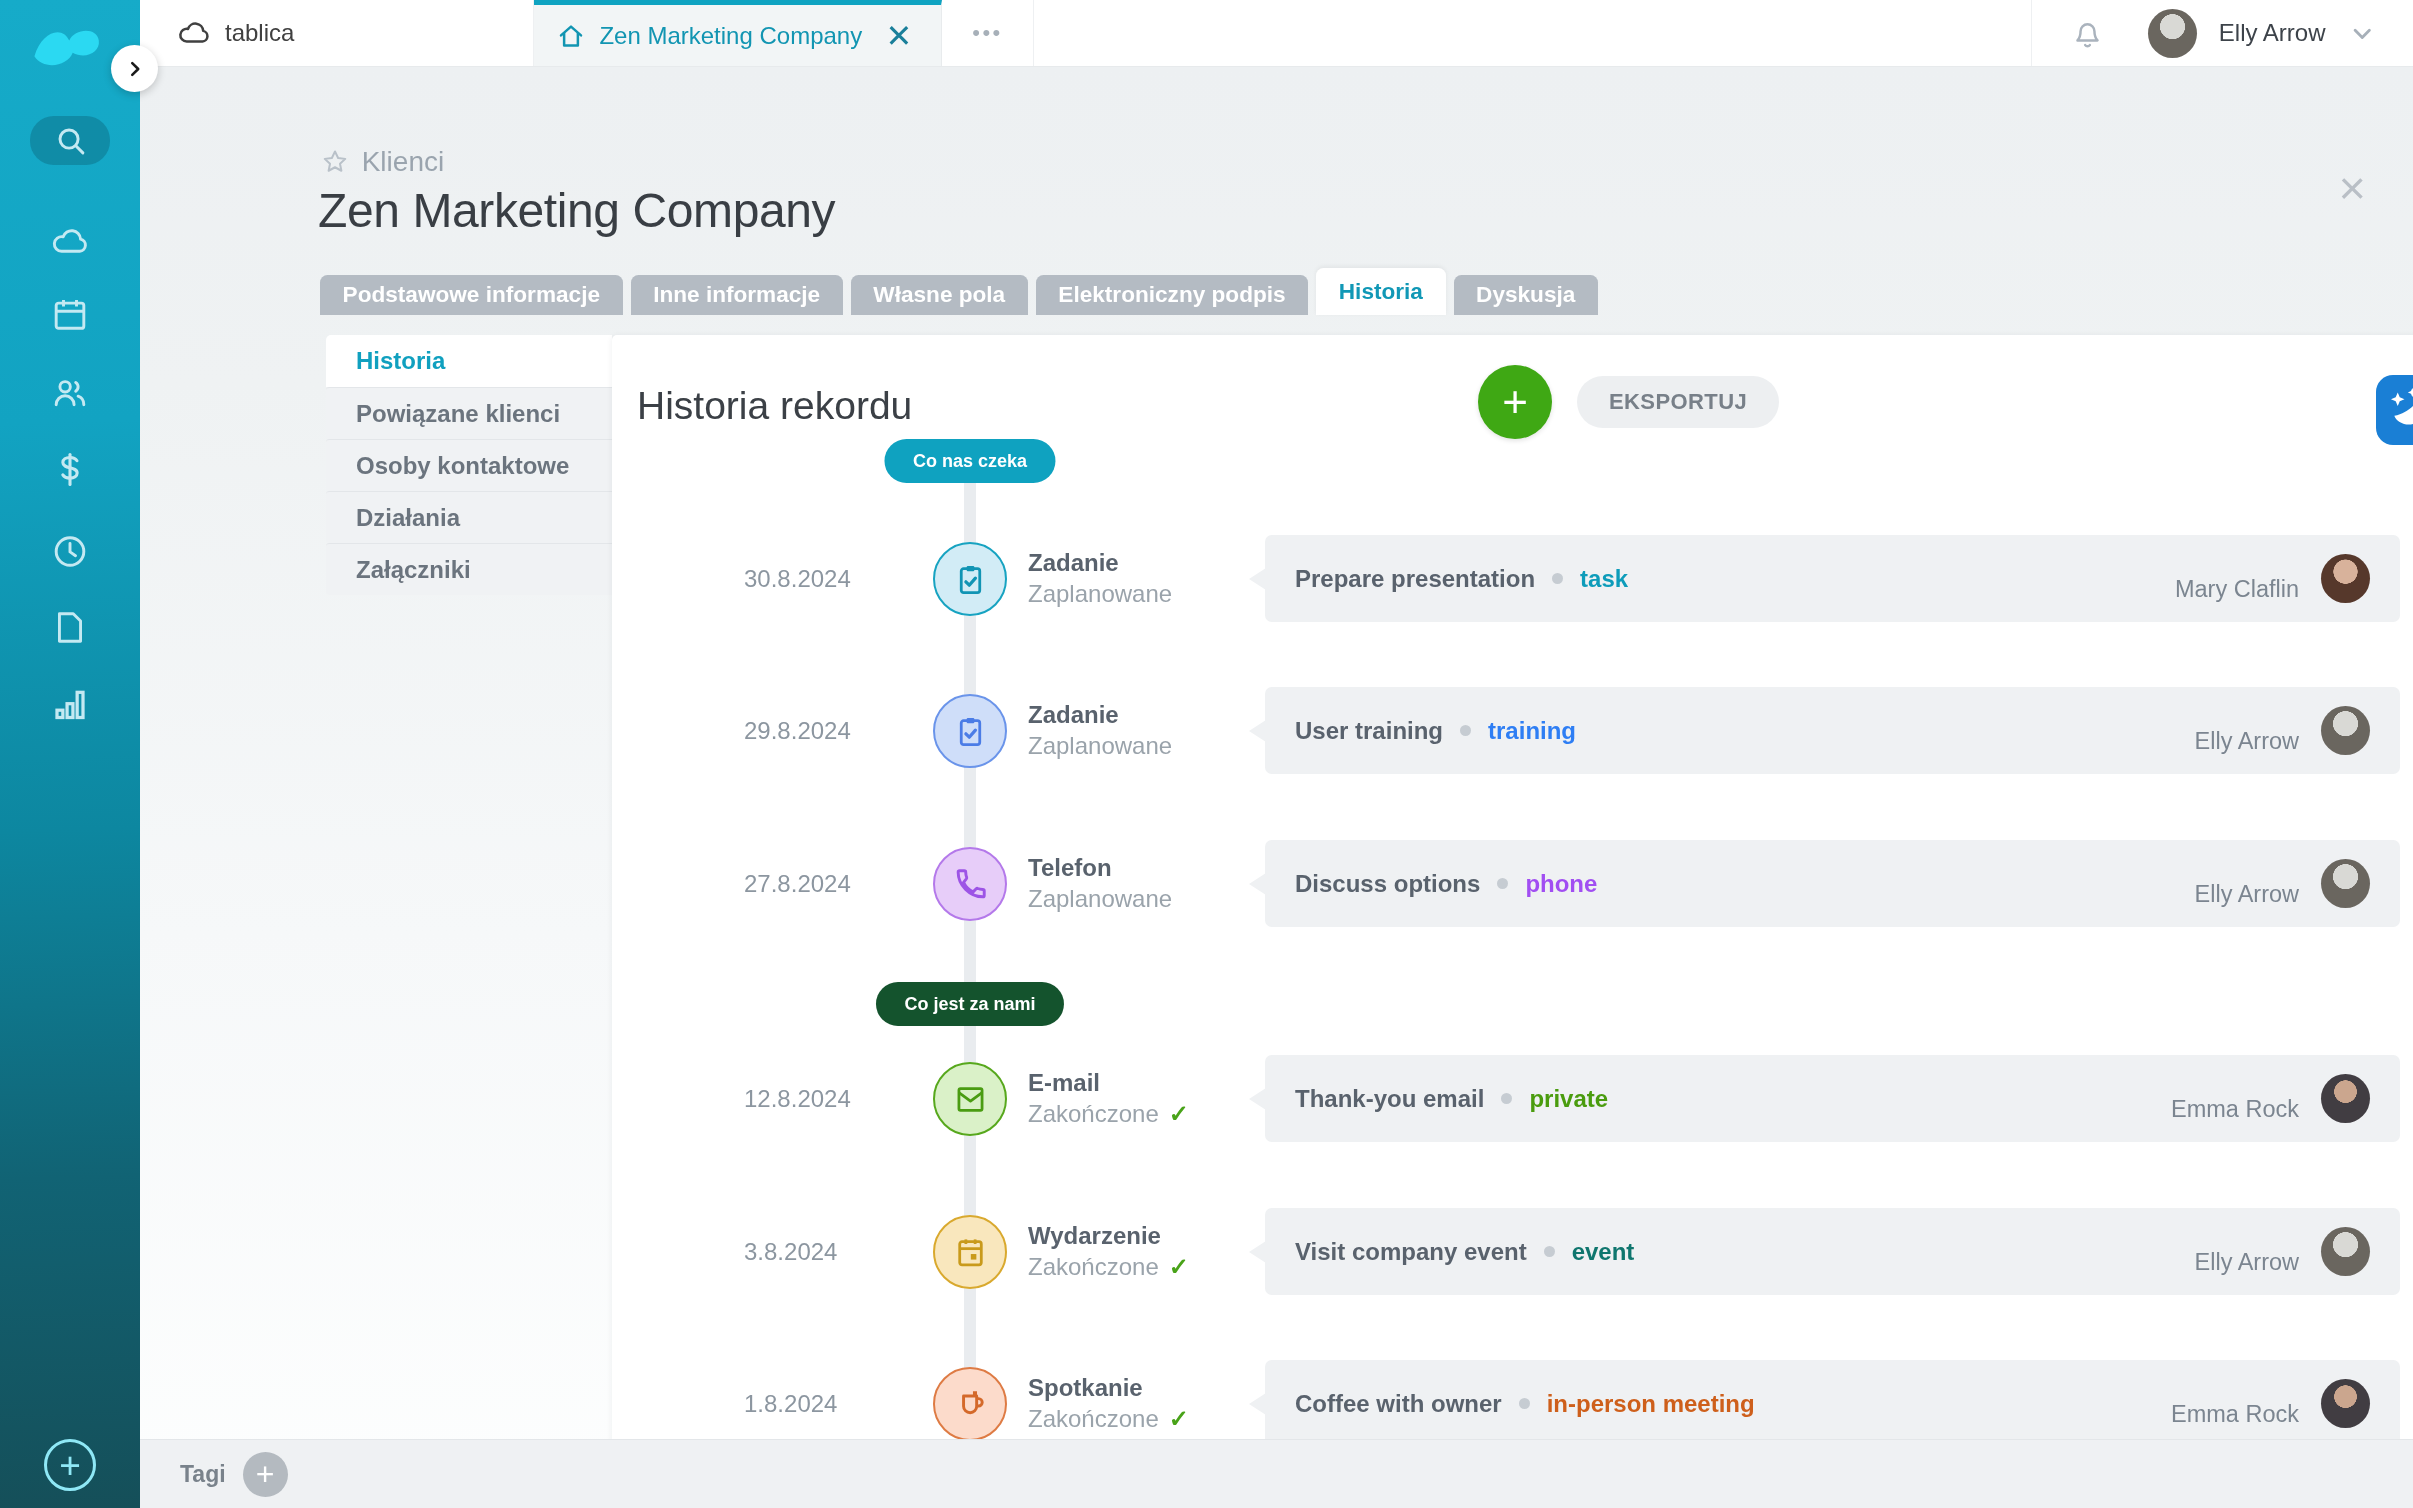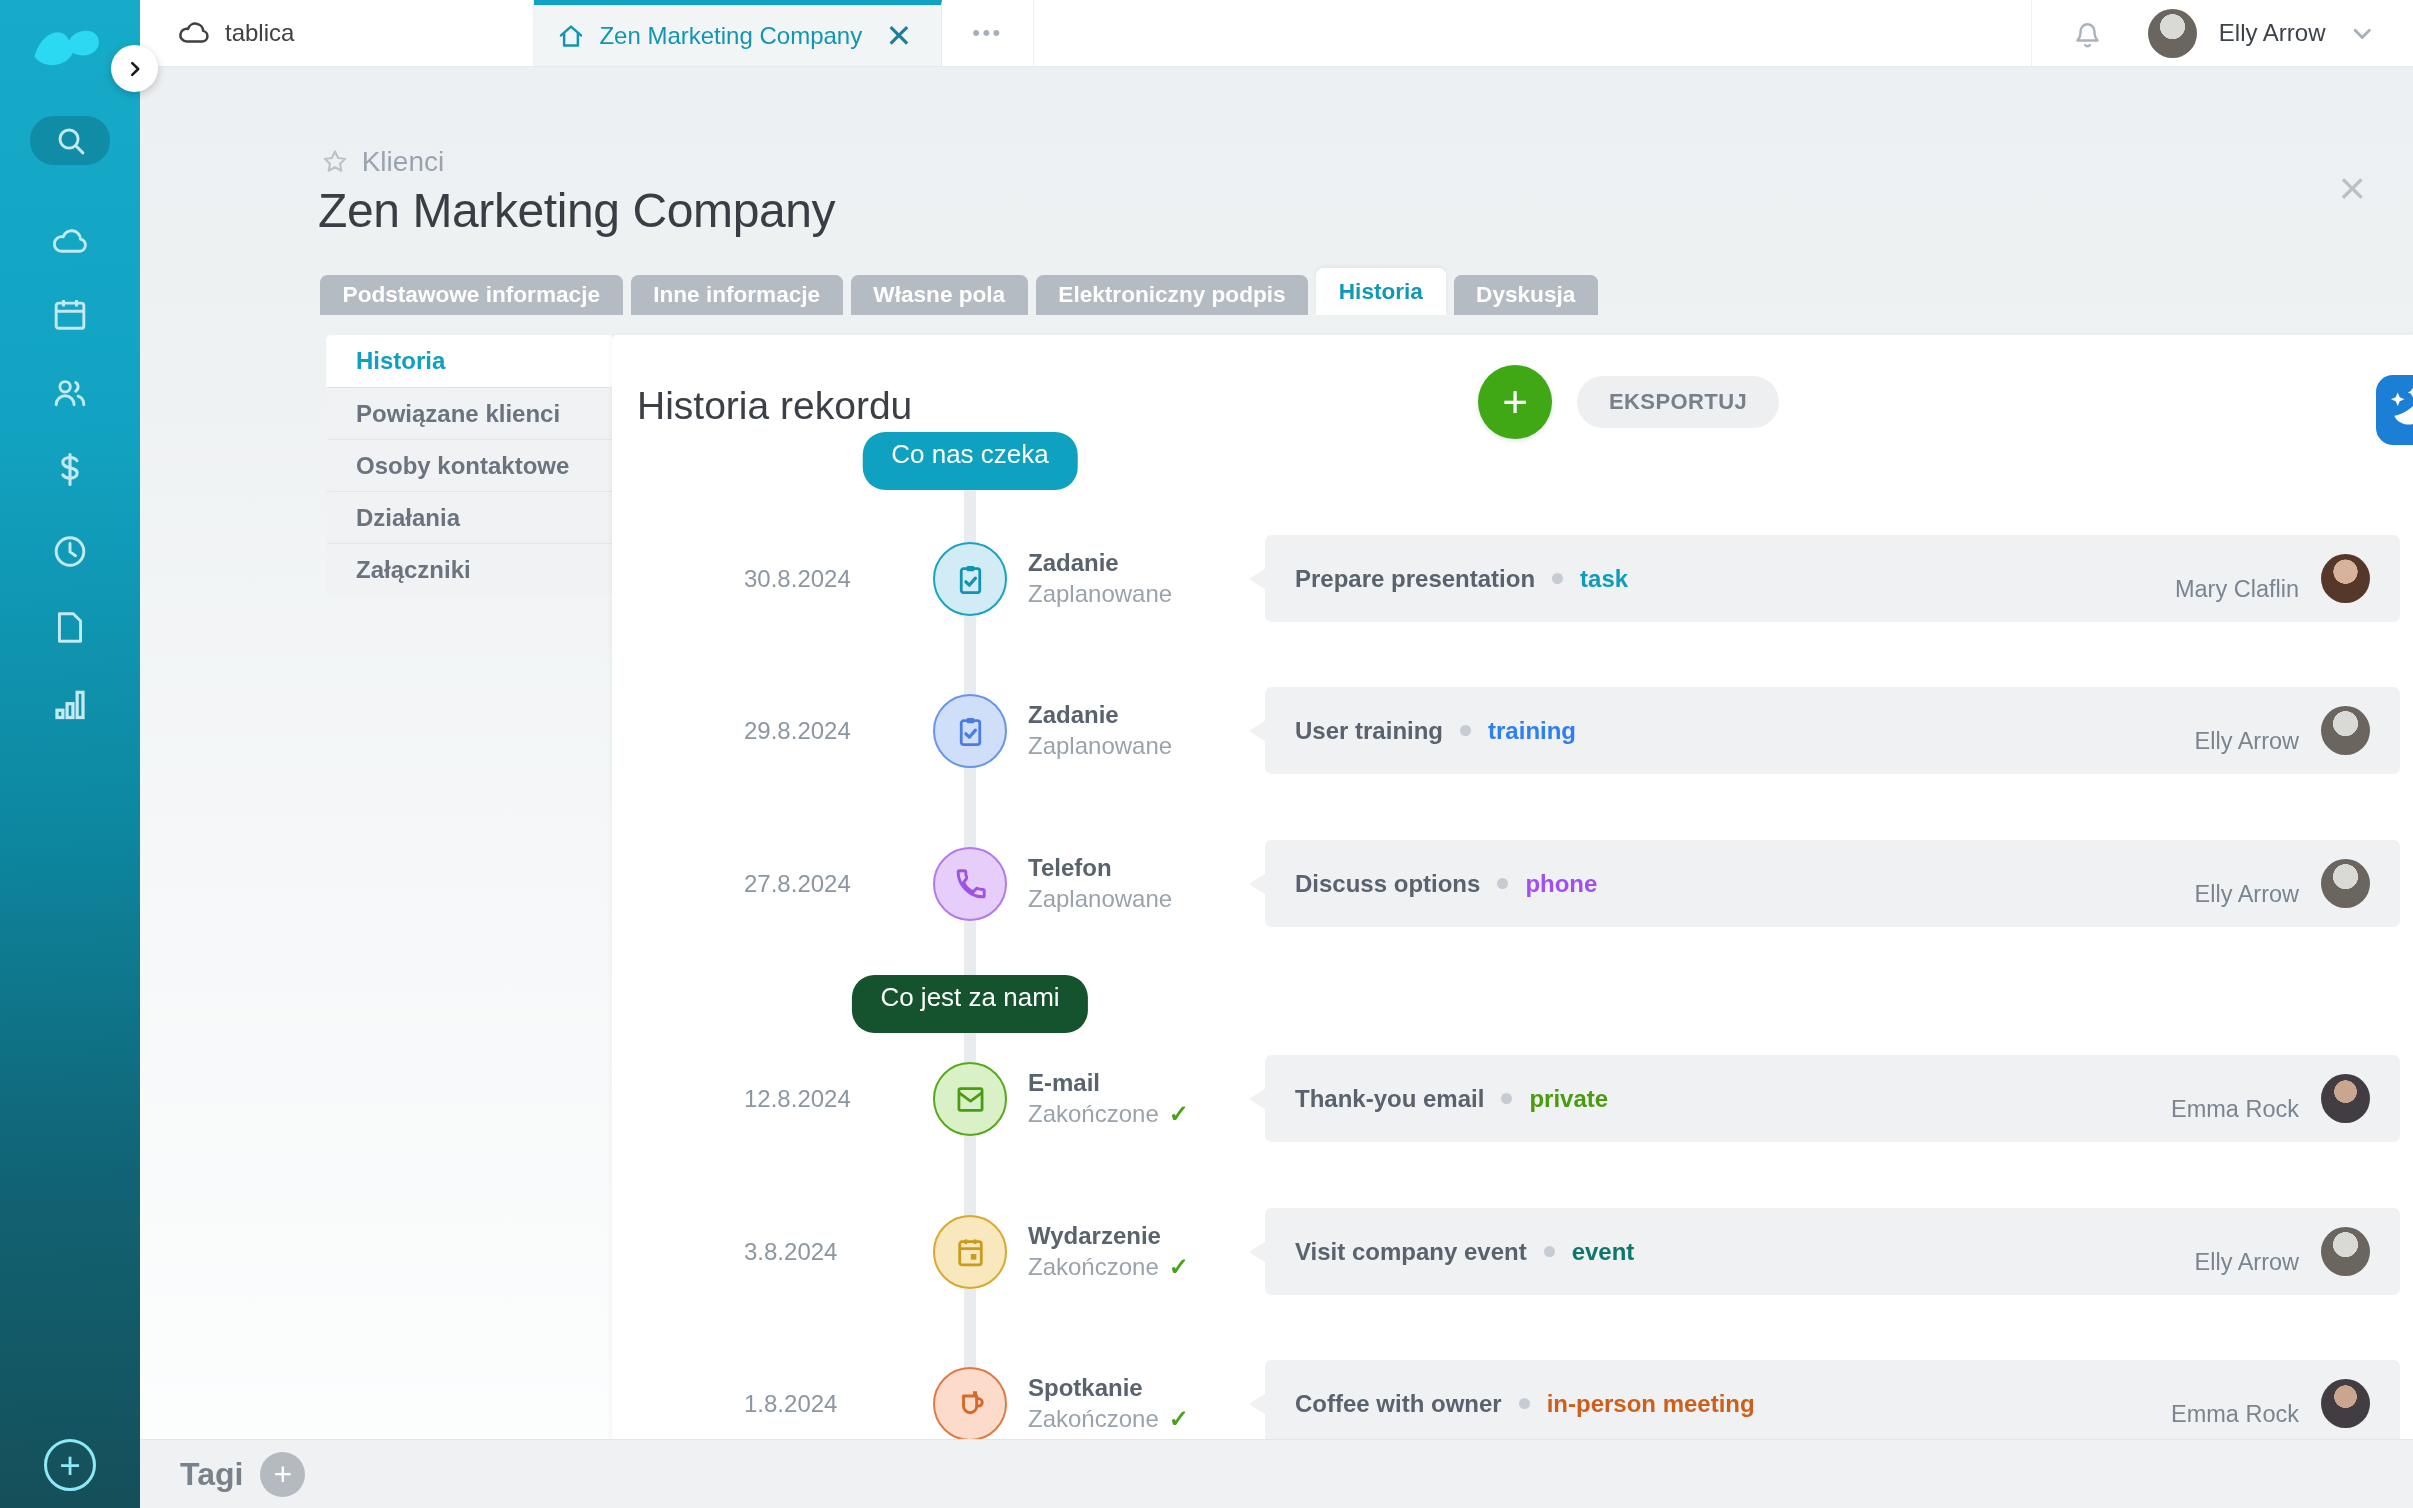--- a/index.html
+++ b/index.html
@@ -70,22 +70,22 @@
     color:#fff; font-size:44px; font-weight:300; display:flex; align-items:center; justify-content:center; line-height:1; cursor:pointer;
     box-shadow:0 1.7px 5px rgba(0,0,0,0.12); }
   .export-btn { position:absolute; left:965px; top:41px; height:52px; line-height:52px; padding:0 32px; border-radius:26px;
     background:#edeff1; color:#788089; font-size:22px; font-weight:bold; letter-spacing:0.4px; cursor:pointer; }
   .ai-btn { position:absolute; left:1764px; top:40px; width:70px; height:70px; border-radius:17px; background:#1a7fd5;
     display:flex; align-items:center; justify-content:center; cursor:pointer; }
   .ai-btn svg { width:54px; height:54px; }
 
   
   .tl-line { position:absolute; left:352px; top:105px; width:11.7px; height:1032px; background:#e9ecef; border-radius:5.9px; }
-  .tl-badge { position:absolute; left:358px; transform:translate(-50%,-50%); height:58px; line-height:44px; padding:0 28.5px;
-    border-radius:22.6px; color:#fff; font-size:26px; font-weight:normal; white-space:nowrap; z-index:2; }
+  .tl-badge { position:absolute; left:358px; transform:translate(-50%,-50%); height:44px; line-height:44px; padding:0 28.5px;
+    border-radius:22.6px; color:#fff; font-size:18px; font-weight:bold; white-space:nowrap; z-index:2; }
   .tl-entry { position:absolute; left:0; width:100%; height:0; }
   .tl-date { position:absolute; left:132px; top:-14.2px; font-size:24px; color:#8c96a0; white-space:nowrap; }
   .tl-circle { position:absolute; left:321px; top:-37px; width:74px; height:74px; border-radius:50%; border:2.5px solid; 
     display:flex; align-items:center; justify-content:center; z-index:2; cursor:pointer; }
   .tl-circle svg { width:37px; height:37px; }
   .tl-labels { position:absolute; left:416px; top:-31px; }
   .tl-type { font-size:24px; font-weight:bold; color:#59626d; line-height:30px; white-space:nowrap; }
   .tl-status { font-size:24px; color:#9aa3ab; line-height:32px; white-space:nowrap; }
   .tl-check { color:#49a319; font-weight:bold; margin-left:10px; }
   .tl-card { position:absolute; left:653px; top:-44px; width:1135px; height:87px; background:#eff1f3; border-radius:6.7px;
@@ -94,21 +94,21 @@
     border:11.7px solid transparent; border-right:17px solid #eff1f3; border-left:none; }
   .tl-title { font-size:24px; font-weight:bold; color:#59626d; white-space:nowrap; }
   .tl-dot { width:11px; height:11px; border-radius:50%; background:#c6ccd2; margin:0 17px; flex:none; }
   .tl-tag { font-size:24px; font-weight:bold; white-space:nowrap; }
   .tl-right { margin-left:auto; display:flex; align-items:flex-end; gap:22px; }
   .tl-person { font-size:23.5px; color:#7b8590; white-space:nowrap; }
 
   
   .footer-bar { position:absolute; left:140px; right:0; bottom:0; height:69px; background:#eff1f3; border-top:0.8px solid #e3e6e9;
     display:flex; align-items:center; padding-left:40px; gap:17px; z-index:4; }
-  .tags-label { font-size:32px; font-weight:bold; color:#79828b; }
+  .tags-label { font-size:23px; font-weight:bold; color:#79828b; }
   .tag-add { width:45px; height:45px; border-radius:50%; background:#b4bac0; color:#fff; font-size:32px; font-weight:300;
     display:flex; align-items:center; justify-content:center; line-height:1; cursor:pointer; }
 </style>
 </head>
 <body>
 
 <div class="sidebar">
   <div class="logo">
     <svg viewBox="0 0 100 74" fill="currentColor">
         <path d="M12 44 C 20 16, 44 8, 52 26 C 58 12, 84 10, 86 26 C 88 40, 70 48, 56 40 C 50 56, 22 60, 12 44 Z"></path>

